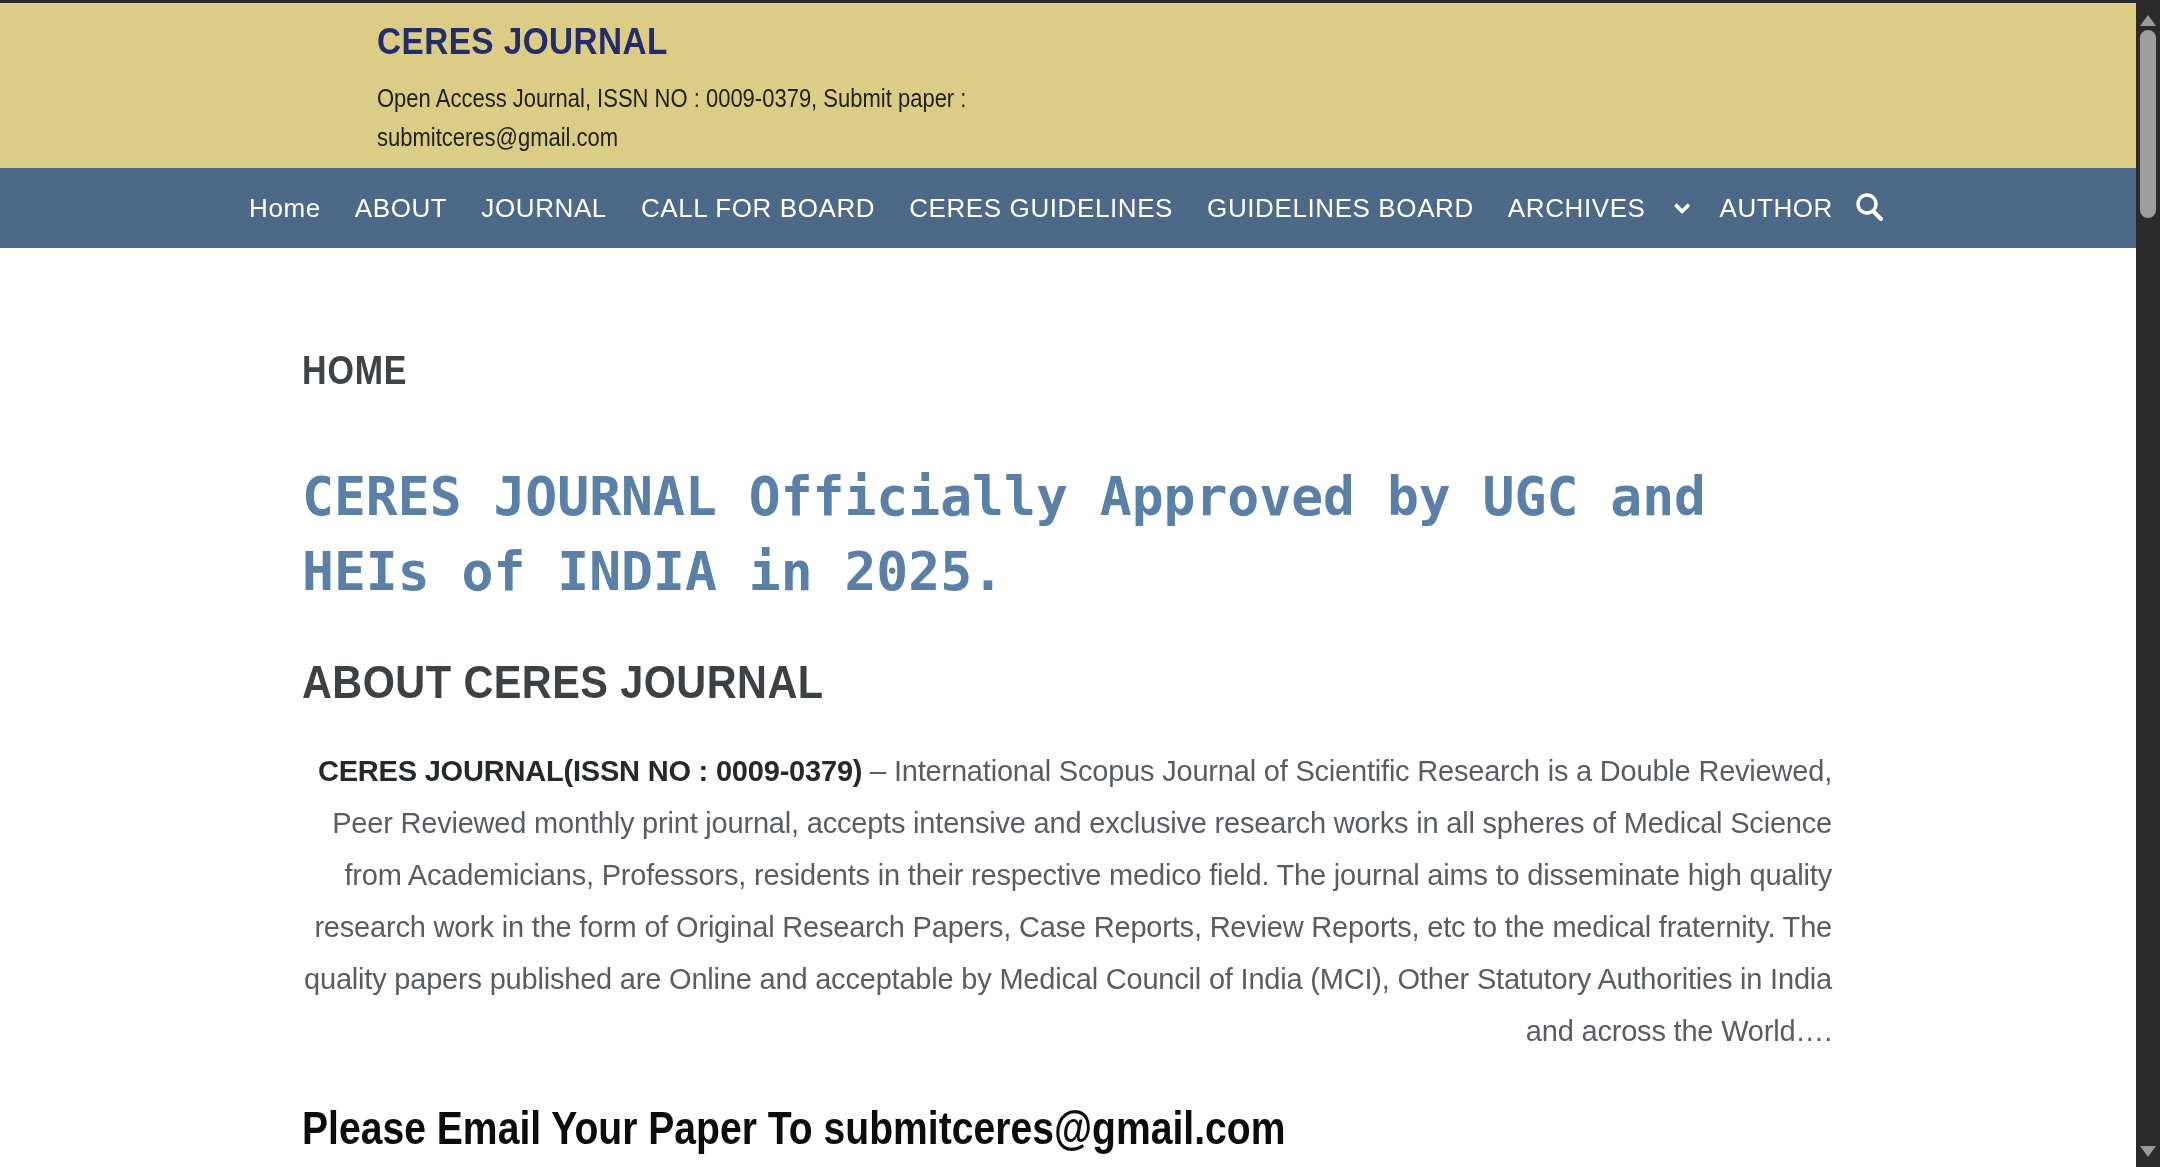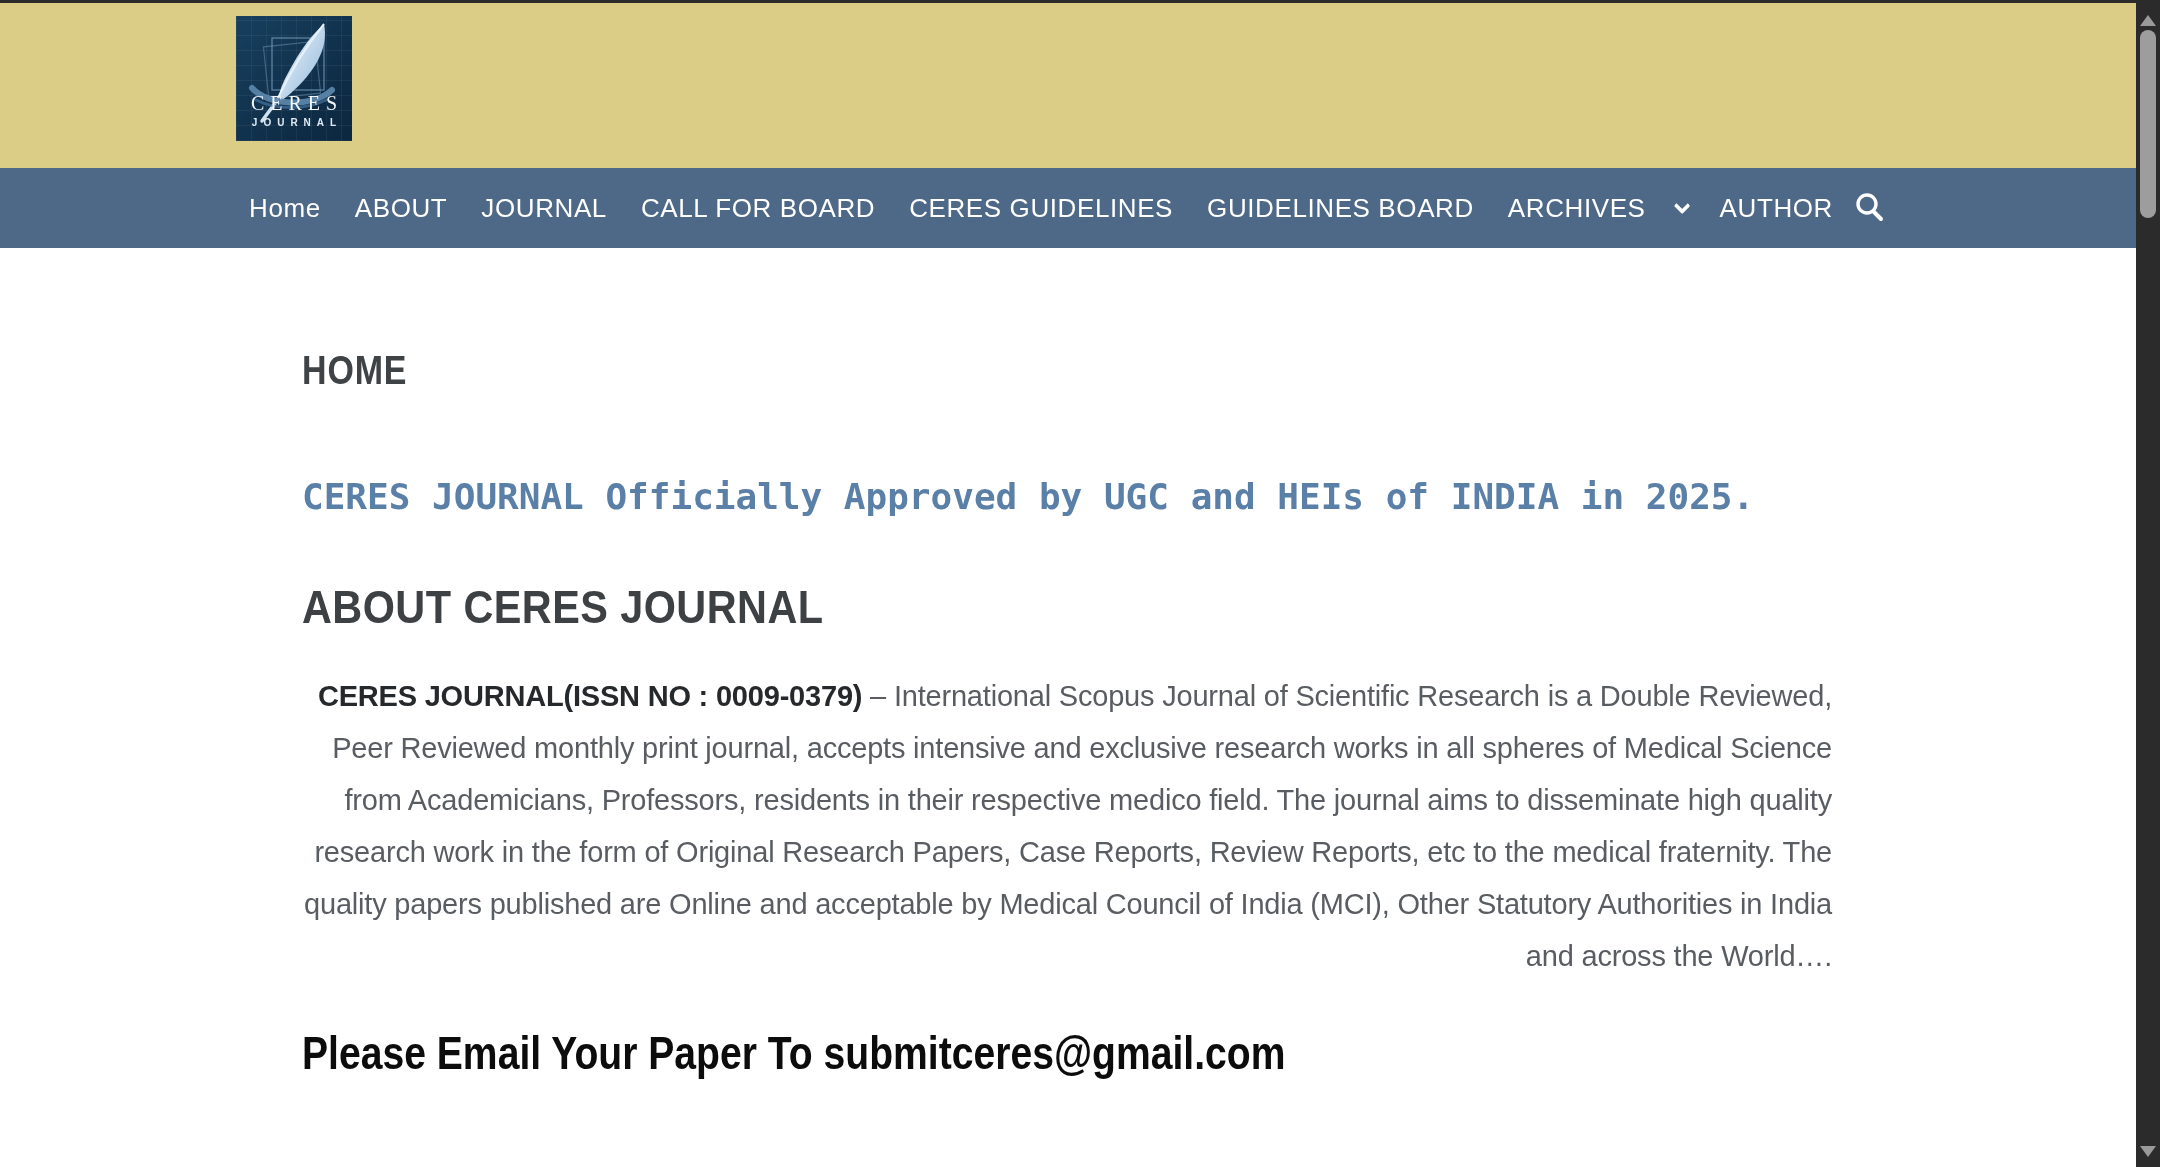--- a/index.html
+++ b/index.html
@@ -81,21 +81,21 @@
 
   
   .content { position: absolute; top: 248px; left: 0; width: 2136px; padding: 100px 0 0 302px; }
   .page-heading {
     margin: 0; font-size: 40px; font-weight: bold; color: #3f4346;
     letter-spacing: 1px; transform: scaleX(0.85); transform-origin: 0 0;
   }
   .announcement {
     margin: 66px 0 0 0; max-width: 1460px;
     font-family: "DejaVu Sans Mono", monospace; font-weight: bold;
-    font-size: 36px; line-height: 75px; color: #5b80a8;
+    font-size: 53px; line-height: 75px; color: #5b80a8;
   }
   .about-heading {
     margin: 46px 0 0 0; font-size: 46px; font-weight: bold; color: #3d4144;
     letter-spacing: 0.5px; transform: scaleX(0.9); transform-origin: 0 0;
     white-space: nowrap;
   }
   .about-par {
     margin: 36px 0 0 0; width: 1530px;
     font-size: 29px; line-height: 52px; color: #595d62; letter-spacing: -0.2px; text-align: right;
   }
@@ -129,38 +129,26 @@
   }
 </style>
 </head>
 <body>
 
 <div class="screen">
 
   <div class="top-strip"></div>
 
   <header class="site-header">
-    <div class="logo-box">
-      <svg class="logo-art" width="116" height="125" viewBox="0 0 116 125">
-        <defs>
-          <linearGradient id="fg" x1="0" y1="0" x2="1" y2="1">
-            <stop offset="0" stop-color="#f2f8fd"></stop>
-            <stop offset="1" stop-color="#8fb6d9"></stop>
-          </linearGradient>
-        </defs>
-        <rect x="36" y="22" width="52" height="52" fill="none" stroke="#6f94b5" stroke-width="1.4" opacity="0.75"></rect>
-        <rect x="30" y="28" width="52" height="52" fill="none" stroke="#6f94b5" stroke-width="1.2" opacity="0.5" transform="rotate(-6 56 54)"></rect>
-        <path d="M88 8 C 93 32 79 56 54 78 L 45 85 C 41 81 45 70 51 59 C 61 40 72 22 88 8 Z" fill="url(#fg)"></path>
-        <path d="M88 8 C 70 30 53 58 40 86" stroke="#e6f1fa" stroke-width="2" fill="none"></path>
-        <path d="M40 86 C 35 93 31 98 26 105" stroke="#cfe2f2" stroke-width="3.5" fill="none" stroke-linecap="round"></path>
-        <path d="M16 72 C 32 90 76 92 96 74" stroke="#5d88ad" stroke-width="6" fill="none" stroke-linecap="round" opacity="0.9"></path>
-        <path d="M20 84 C 40 94 70 94 90 84" stroke="#46749c" stroke-width="3" fill="none" stroke-linecap="round" opacity="0.7"></path>
-      </svg>
-      <div class="logo-ceres">CERES</div>
-      <div class="logo-journal">JOURNAL</div>
+    <div class="header-text">
+      <h1 class="site-title">CERES JOURNAL</h1>
+      <div class="site-sub">
+        <div>Open Access Journal, ISSN NO : 0009-0379, Submit paper :</div>
+        <div>submitceres@gmail.com</div>
+      </div>
     </div>
   </header>
 
   <nav class="navbar">
     <ul class="nav-list">
         <li class="nav-item">
           <span>Home</span>
         </li>
         <li class="nav-item">
           <span>ABOUT</span>

